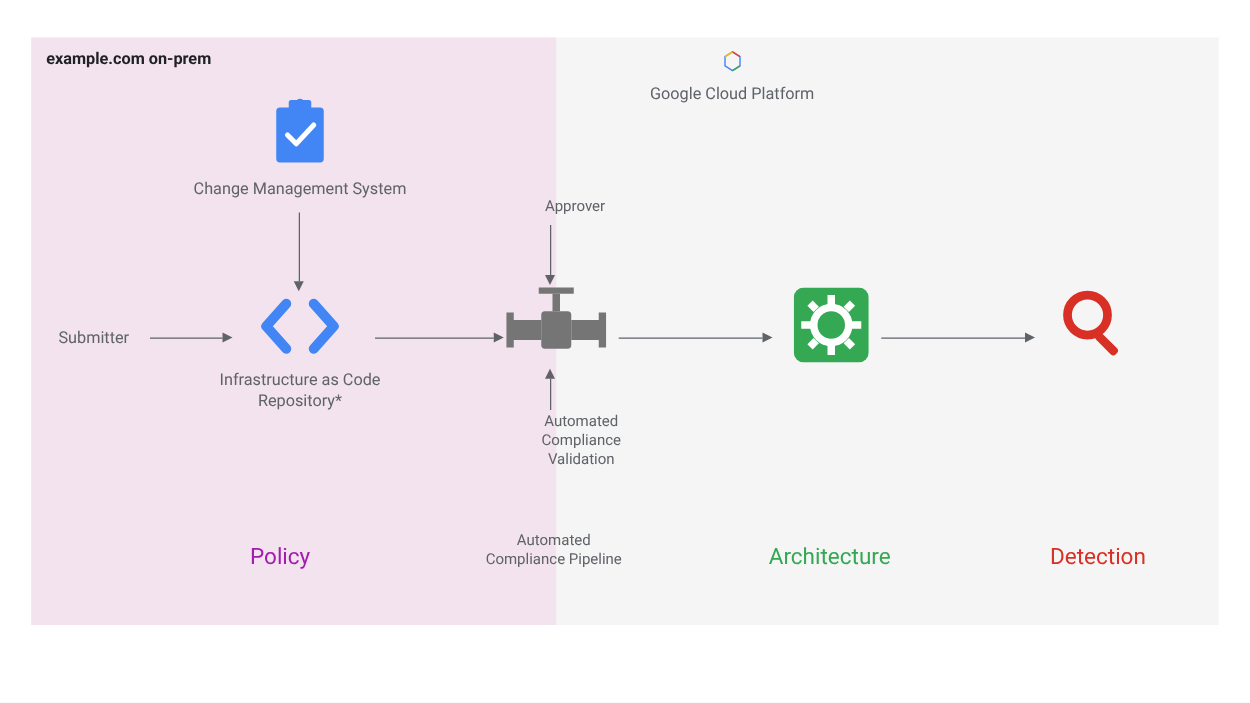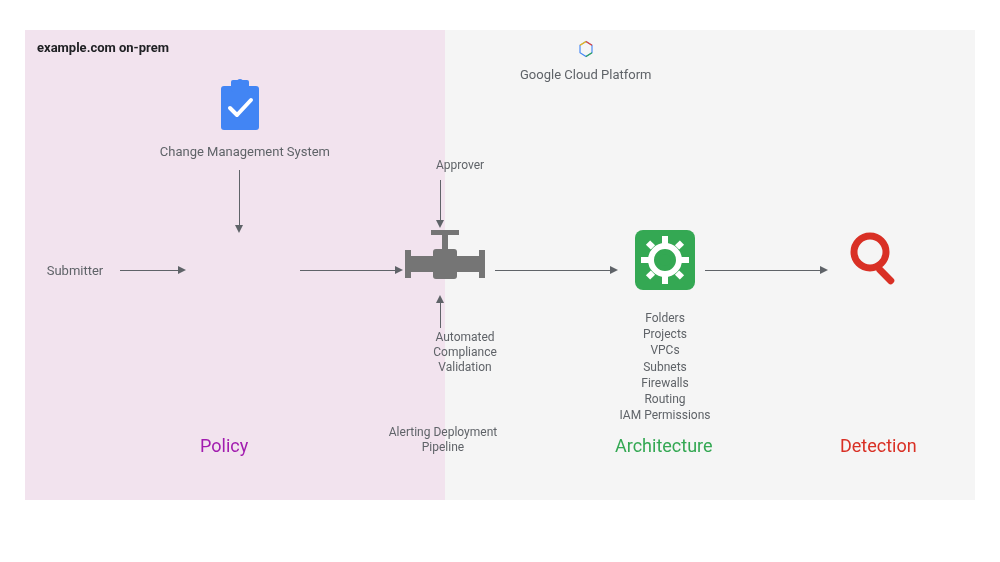--- a/index.html
+++ b/index.html
@@ -23,21 +23,21 @@
     position: absolute;
     left: 0;
     top: 0;
     width: 420px;
     height: 470px;
     background: #f2e3ee;
   }
   .label {
     font-size: 13px;
     color: #5f6368;
-    text-align: right;
+    text-align: center;
     line-height: 1.3;
   }
   .small-label { font-size: 12px; color: #5f6368; text-align:center; line-height:1.25;margin-left:40px; }
   .header-onprem {
     position: absolute;
     left: 12px;
     top: 10px;
     font-size: 13px;
     font-weight: 700;
     color: #202124;
@@ -149,20 +149,29 @@
       <svg width="50" height="56" viewBox="0 0 50 56">
         <rect x="6" y="8" width="38" height="44" rx="3" fill="#4285f4"></rect>
         <rect x="16" y="2" width="18" height="12" rx="2" fill="#4285f4"></rect>
         <circle cx="25" cy="4" r="3" fill="#4285f4"></circle>
         <path d="M15 30 L22 37 L36 22" stroke="#fff" stroke-width="4" fill="none" stroke-linecap="round" stroke-linejoin="round"></path>
       </svg>
     </span>
     <div class="label" style="margin-top:6px; width:180px;">Change Management System</div>
   </div>
 
+  <div class="node iac">
+    <span>
+      <svg width="70" height="52" viewBox="0 0 70 52">
+        <path d="M24 8 L8 26 L24 44" stroke="#4285f4" stroke-width="8" fill="none" stroke-linecap="round" stroke-linejoin="round"></path>
+        <path d="M46 8 L62 26 L46 44" stroke="#4285f4" stroke-width="8" fill="none" stroke-linecap="round" stroke-linejoin="round"></path>
+      </svg>
+    </span>
+    <div class="label" style="margin-top:6px; width:140px;">Infrastructure as Code Repository*</div>
+  </div>
 
   <div class="node approver">
     <div class="small-label">Approver</div>
   </div>
 
   <div class="node valve">
     <span>
       <svg width="80" height="66" viewBox="0 0 80 66">
 
         <rect x="26" y="2" width="28" height="5" fill="#757575"></rect>
@@ -195,43 +204,34 @@
           <rect x="46" y="27" width="8" height="6"></rect>
           <rect x="12" y="12" width="7" height="6" transform="rotate(45 15.5 15)"></rect>
           <rect x="41" y="12" width="7" height="6" transform="rotate(-45 44.5 15)"></rect>
           <rect x="12" y="42" width="7" height="6" transform="rotate(-45 15.5 45)"></rect>
           <rect x="41" y="42" width="7" height="6" transform="rotate(45 44.5 45)"></rect>
         </g>
         <circle cx="30" cy="30" r="6" fill="#34a853"></circle>
       </svg>
     </span>
   </div>
-  <div class="node gear-list">
-    <div class="list-text">Folders</div>
-    <div class="list-text">Projects</div>
-    <div class="list-text">VPCs</div>
-    <div class="list-text">Subnets</div>
-    <div class="list-text">Firewalls</div>
-    <div class="list-text">Routing</div>
-    <div class="list-text">IAM Permissions</div>
-  </div>
 
   <div class="node magnifier">
     <span>
       <svg width="58" height="58" viewBox="0 0 58 58">
         <circle cx="24" cy="24" r="16" fill="none" stroke="#d93025" stroke-width="7"></circle>
         <rect x="34" y="37" width="22" height="7" rx="3" fill="#d93025" transform="rotate(45 34 37)"></rect>
       </svg>
     </span>
   </div>
 
   <div class="section-title policy-title">Policy</div>
   <div class="section-title arch-title">Architecture</div>
   <div class="section-title detect-title">Detection</div>
-  <div class="pipeline-title">Alerting Deployment Pipeline</div>
+  <div class="pipeline-title">Automated Compliance Pipeline</div>
 
   <div class="arrow-line" style="left:95px; top:240px; width:58px;"></div>
   <div class="arrow-head-r" style="left:153px; top:236px;"></div>
 
   <div class="arrow-vline" style="left:214px; top:140px; height:55px;"></div>
   <div class="arrow-head-d" style="left:210px; top:195px;"></div>
 
   <div class="arrow-line" style="left:275px; top:240px; width:95px;"></div>
   <div class="arrow-head-r" style="left:370px; top:236px;"></div>
 

